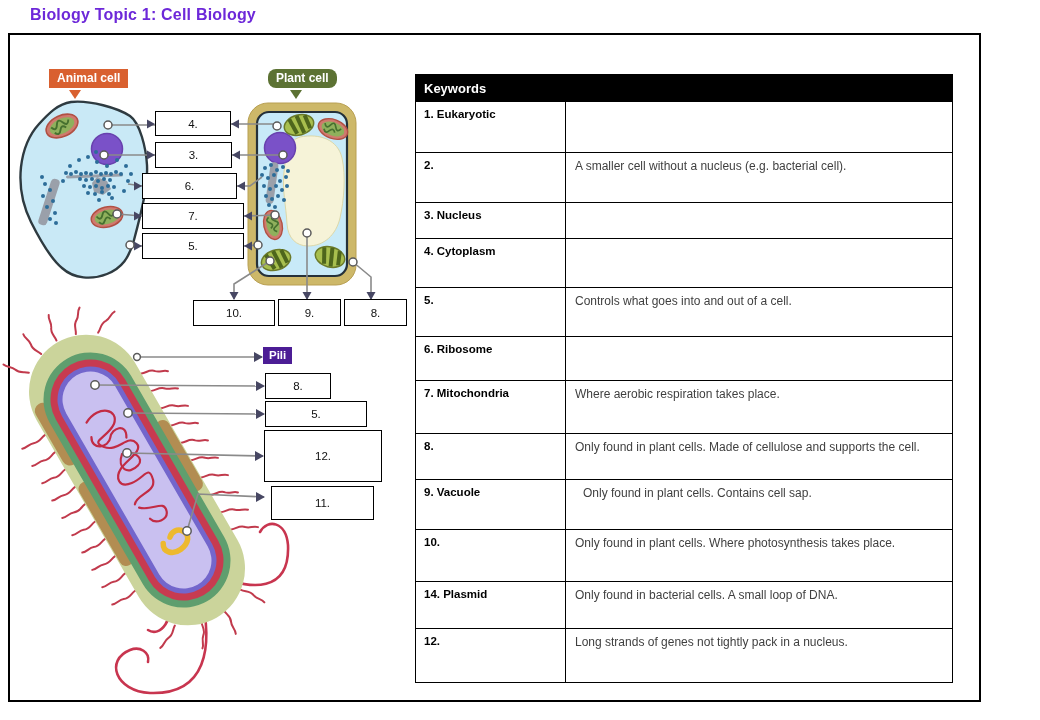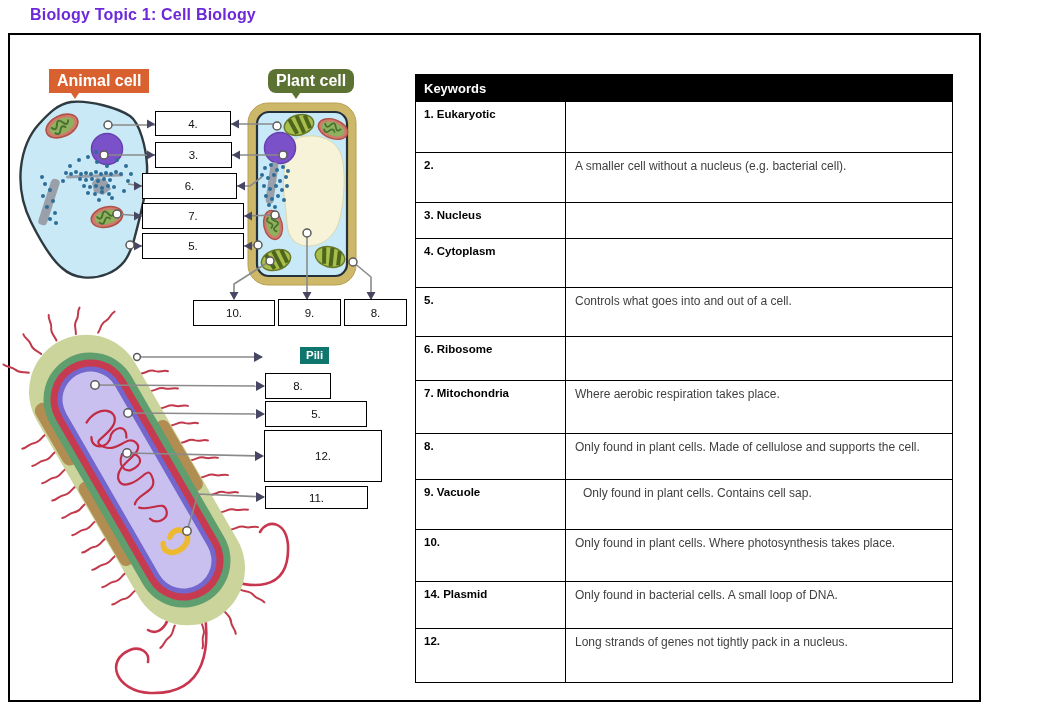--- a/index.html
+++ b/index.html
@@ -14,25 +14,25 @@
   #page-border{
     left:8px;top:33px;width:973px;height:669px;border:2px solid #000;box-sizing:border-box;
   }
   #section-bar{
     left:10px;top:36px;width:680px;height:24px;background:#000;color:#fff;
     display:flex;align-items:center;padding-left:13px;box-sizing:border-box;
     font-size:12.5px;
   }
   #diagram-svg{left:0;top:0;width:1040px;height:720px;pointer-events:none;}
   .tag{
-    color:#fff;font-weight:bold;font-size:16px;padding:3px 8px;line-height:1.1;
+    color:#fff;font-weight:bold;font-size:12px;padding:3px 8px;line-height:1.1;
   }
   #animal-tag{left:49px;top:69px;background:#d9602f;}
   #plant-tag{left:268px;top:69px;background:#5c7233;border-radius:8px;}
-  #pili-tag{left:263px;top:347px;background:#0f766e;font-size:11.5px;padding:2px 6px;margin-left:37px;}
+  #pili-tag{left:263px;top:347px;background:#4c1d95;font-size:11.5px;padding:2px 6px;}
   .lblbox{
     background:#fff;border:1.5px solid #000;box-sizing:border-box;
     display:flex;align-items:center;justify-content:center;
     font-size:11.5px;color:#111;
   }
   
   #keywords-table{
     left:415px;top:74px;width:538px;box-sizing:border-box;border:1.5px solid #000;background:#fff;
   }
   #keywords-header{
@@ -309,21 +309,21 @@
   <div class="abs lblbox" style="left:142px;top:203px;width:102px;height:26px;">7.</div>
   <div class="abs lblbox" style="left:142px;top:233px;width:102px;height:26px;">5.</div>
 
   <div class="abs lblbox" style="left:193px;top:300px;width:82px;height:26px;">10.</div>
   <div class="abs lblbox" style="left:278px;top:299px;width:63px;height:27px;">9.</div>
   <div class="abs lblbox" style="left:344px;top:299px;width:63px;height:27px;">8.</div>
 
   <div class="abs lblbox" style="left:265px;top:373px;width:66px;height:26px;">8.</div>
   <div class="abs lblbox" style="left:265px;top:401px;width:102px;height:26px;">5.</div>
   <div class="abs lblbox" style="left:264px;top:430px;width:118px;height:52px;">12.</div>
-  <div class="abs lblbox" style="left:265px;top:486px;width:103px;height:23px;">11.</div>
+  <div class="abs lblbox" style="left:271px;top:486px;width:103px;height:34px;">11.</div>
 
   <div class="abs" id="keywords-table">
     <div id="keywords-header">Keywords</div>
     <div id="keywords-body">
         <div class="krow" style="height: 51px;">
           <div class="kterm">1. Eukaryotic</div>
           <div class="kdef"></div>
         </div>
         <div class="krow" style="height: 50px;">
           <div class="kterm">2.</div>

